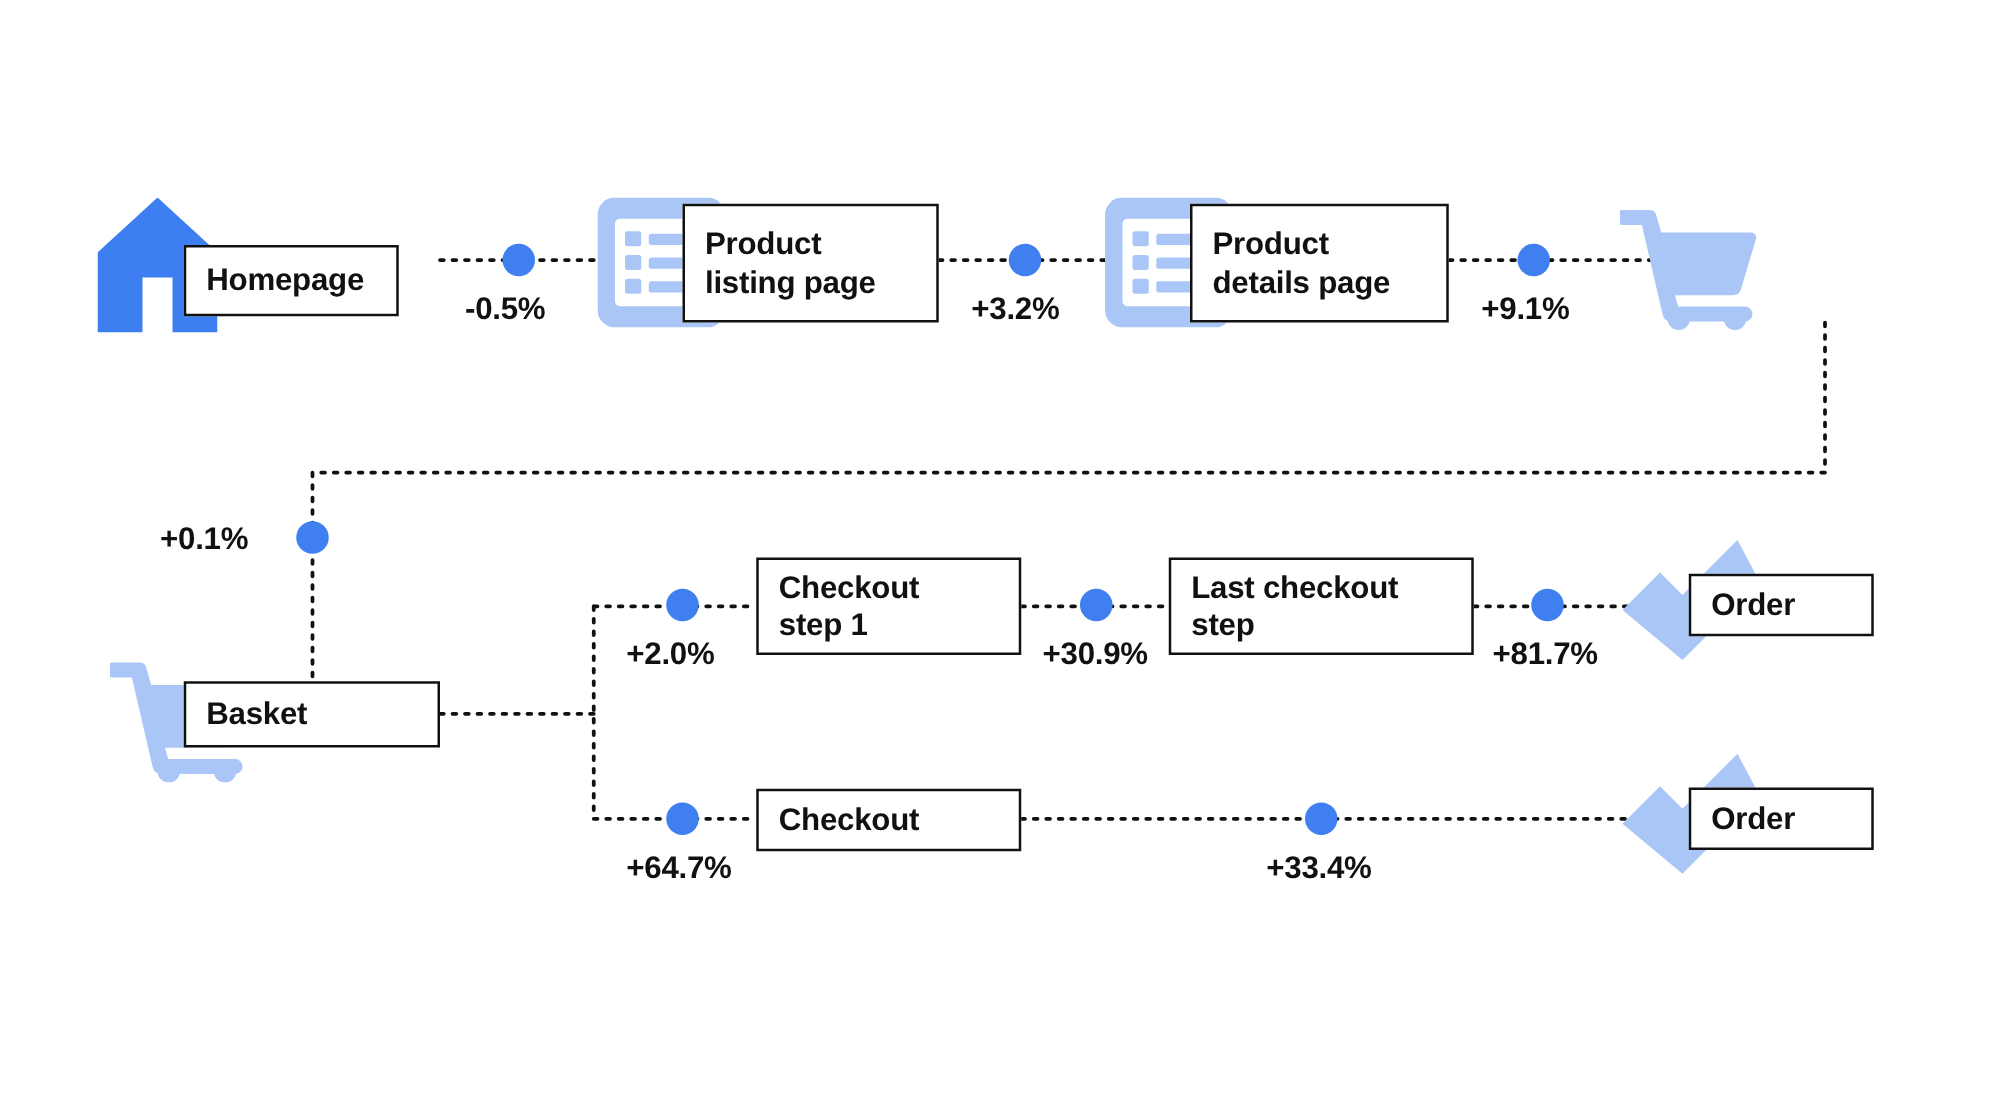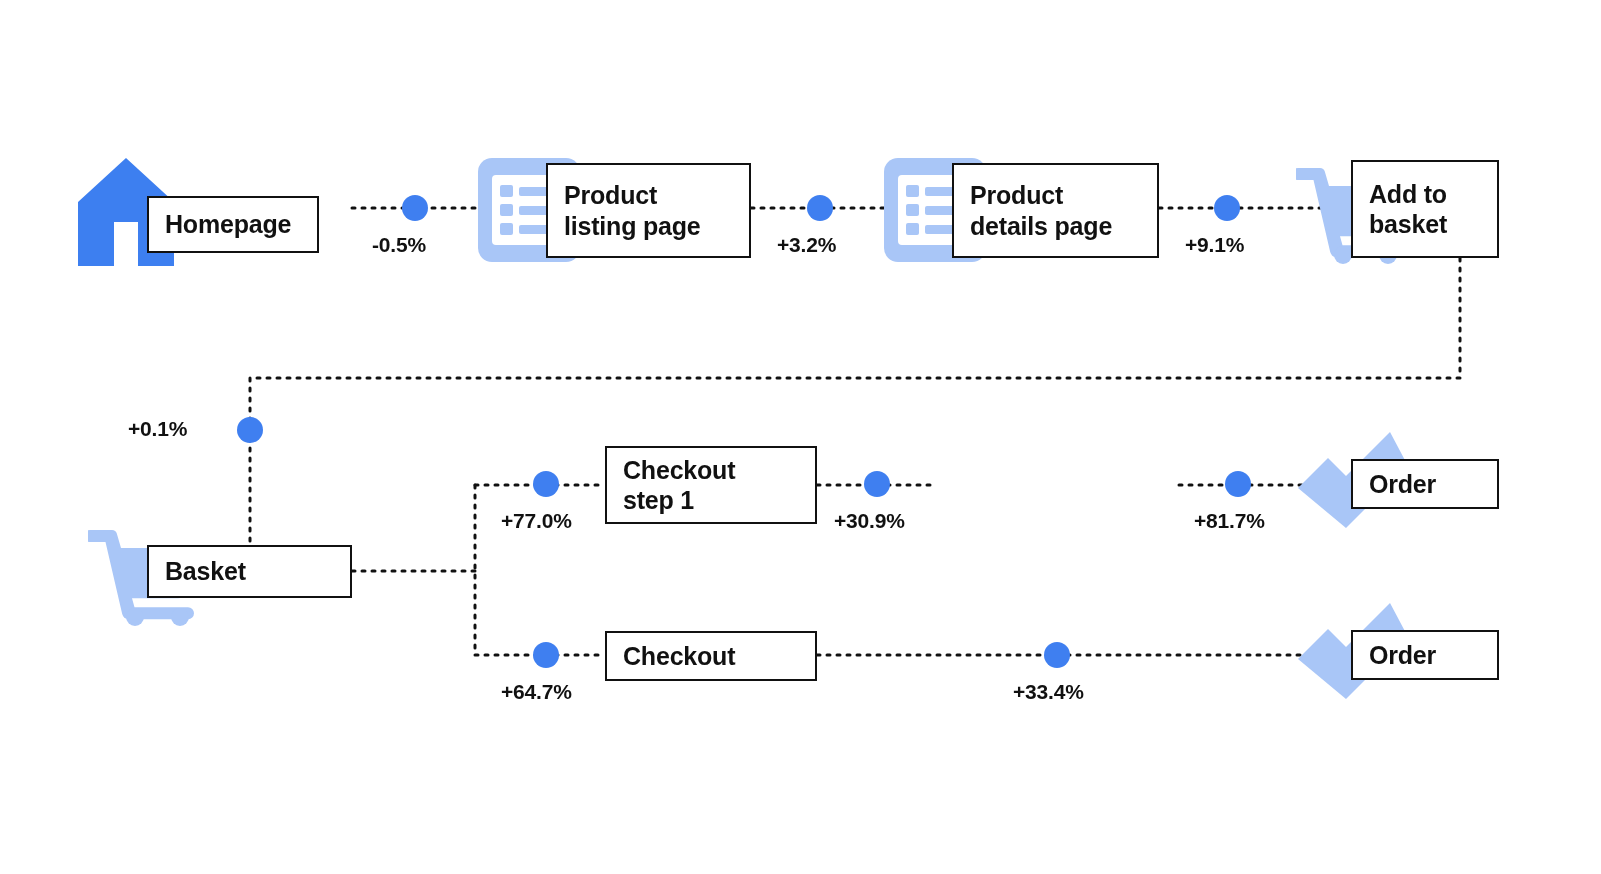--- a/index.html
+++ b/index.html
@@ -52,21 +52,21 @@
     position: absolute;
     width: 26px;
     height: 26px;
     border-radius: 50%;
     background: #3f7ff0;
     z-index: 4;
   }
   .delta {
     position: absolute;
     font-weight: bold;
-    font-size: 21px;
+    font-size: 25px;
     color: #111111;
     letter-spacing: -0.2px;
     white-space: nowrap;
     z-index: 4;
   }
 </style>
 </head>
 <body>
 
 <div id="stage">
@@ -144,34 +144,34 @@
   <div class="node" style="left:546px; top:163px; width:205px; height:95px;">
     <span class="label">Product
 listing page</span>
   </div>
 
   <div class="node" style="left:952px; top:163px; width:207px; height:95px;">
     <span class="label">Product
 details page</span>
   </div>
 
-  <div class="node" style="left:1351px; top:160px; width:148px; height:98px;">
-    <span class="label">Add to
-basket</span>
-  </div>
 
   <div class="node" style="left:147px; top:545px; width:205px; height:53px;">
     <span class="label">Basket</span>
   </div>
 
   <div class="node" style="left:605px; top:446px; width:212px; height:78px;">
     <span class="label">Checkout
 step 1</span>
   </div>
 
+  <div class="node" style="left:935px; top:446px; width:244px; height:78px;">
+    <span class="label">Last checkout
+step</span>
+  </div>
 
   <div class="node" style="left:1351px; top:459px; width:148px; height:50px;">
     <span class="label">Order</span>
   </div>
 
   <div class="node" style="left:605px; top:631px; width:212px; height:50px;">
     <span class="label">Checkout</span>
   </div>
 
   <div class="node" style="left:1351px; top:630px; width:148px; height:50px;">
@@ -184,21 +184,21 @@
   <div class="dot" style="left: 807px; top: 195px; background: rgb(63, 127, 240);"></div>
   <div class="delta" style="left: 777px; top: 233px;">+3.2%</div>
 
   <div class="dot" style="left: 1214px; top: 195px; background: rgb(63, 127, 240);"></div>
   <div class="delta" style="left: 1185px; top: 233px;">+9.1%</div>
 
   <div class="dot" style="left: 237px; top: 417px; background: rgb(63, 127, 240);"></div>
   <div class="delta" style="left: 128px; top: 417px;">+0.1%</div>
 
   <div class="dot" style="left: 533px; top: 471px; background: rgb(63, 127, 240);"></div>
-  <div class="delta" style="left: 501px; top: 509px;">+77.0%</div>
+  <div class="delta" style="left: 501px; top: 509px;">+2.0%</div>
 
   <div class="dot" style="left: 864px; top: 471px; background: rgb(63, 127, 240);"></div>
   <div class="delta" style="left: 834px; top: 509px;">+30.9%</div>
 
   <div class="dot" style="left: 1225px; top: 471px; background: rgb(63, 127, 240);"></div>
   <div class="delta" style="left: 1194px; top: 509px;">+81.7%</div>
 
   <div class="dot" style="left: 533px; top: 642px; background: rgb(63, 127, 240);"></div>
   <div class="delta" style="left: 501px; top: 680px;">+64.7%</div>
 

